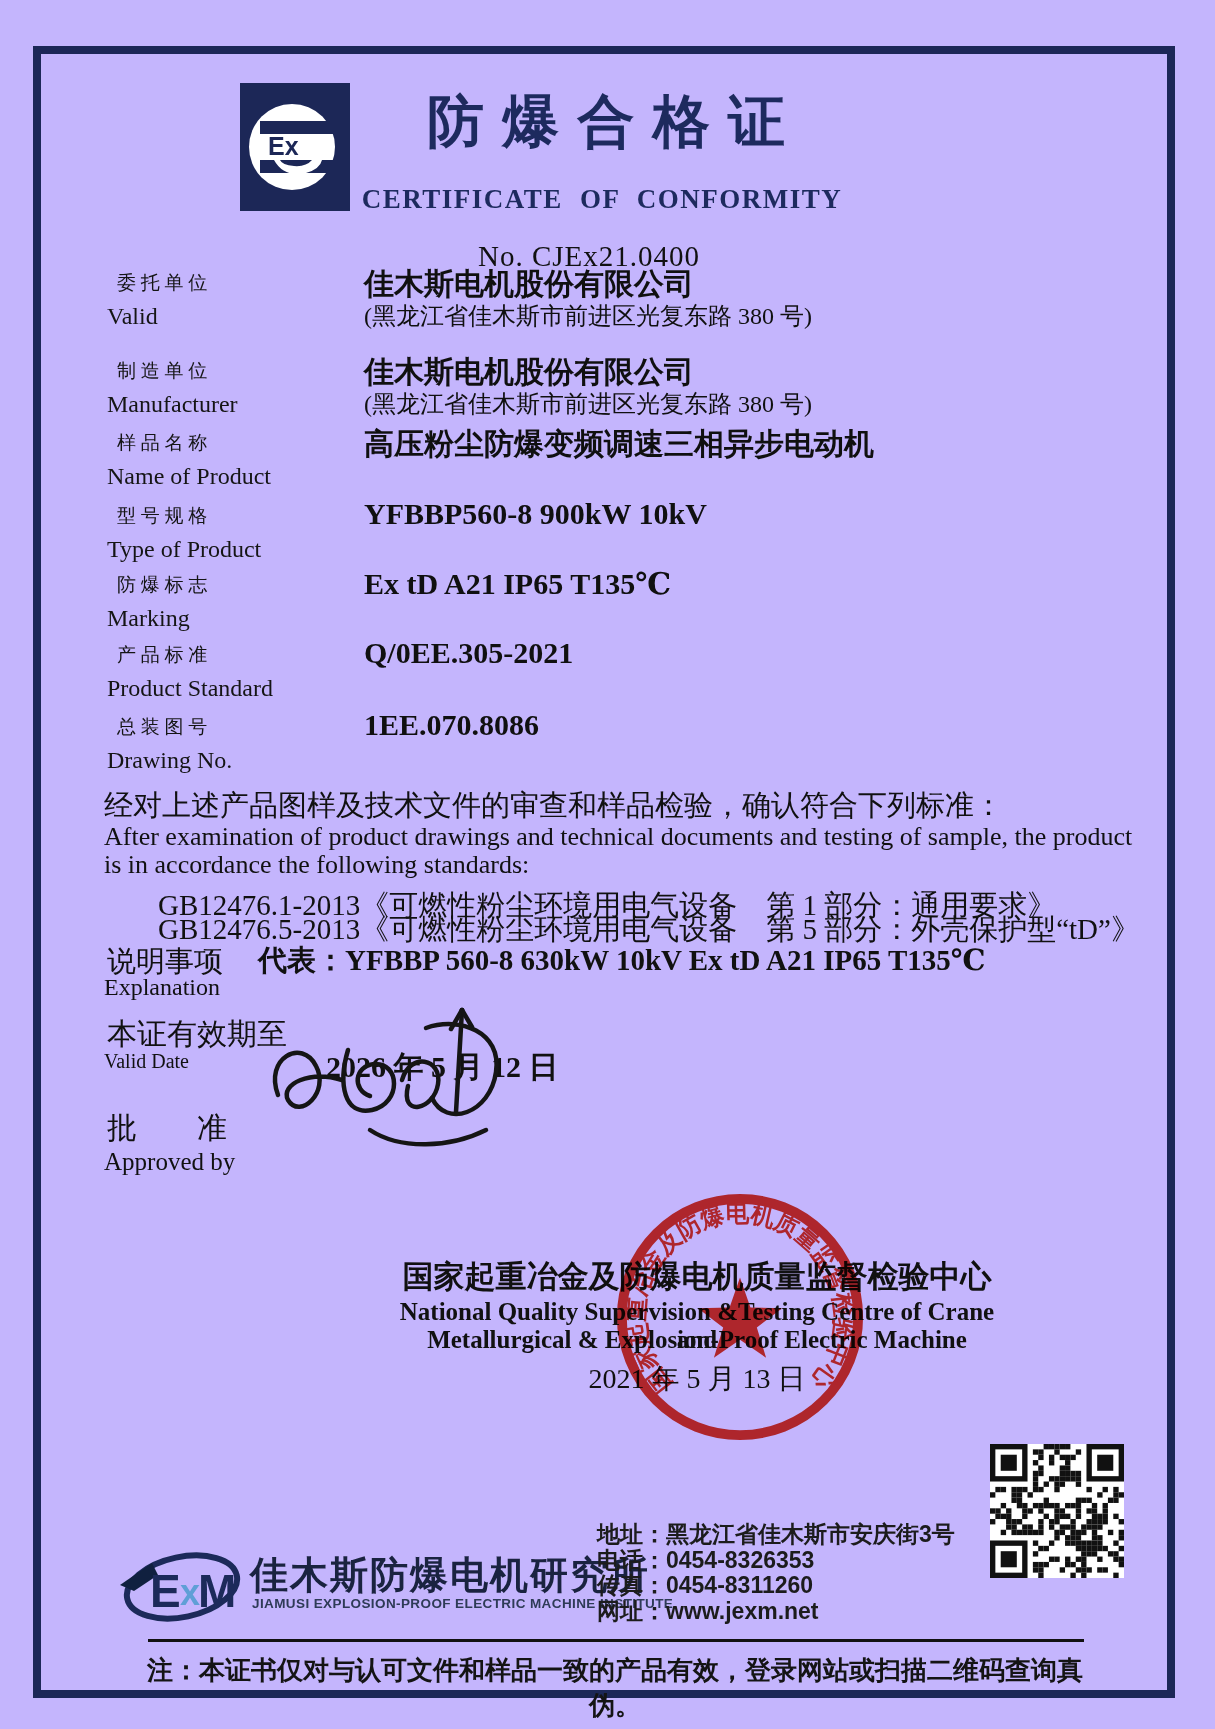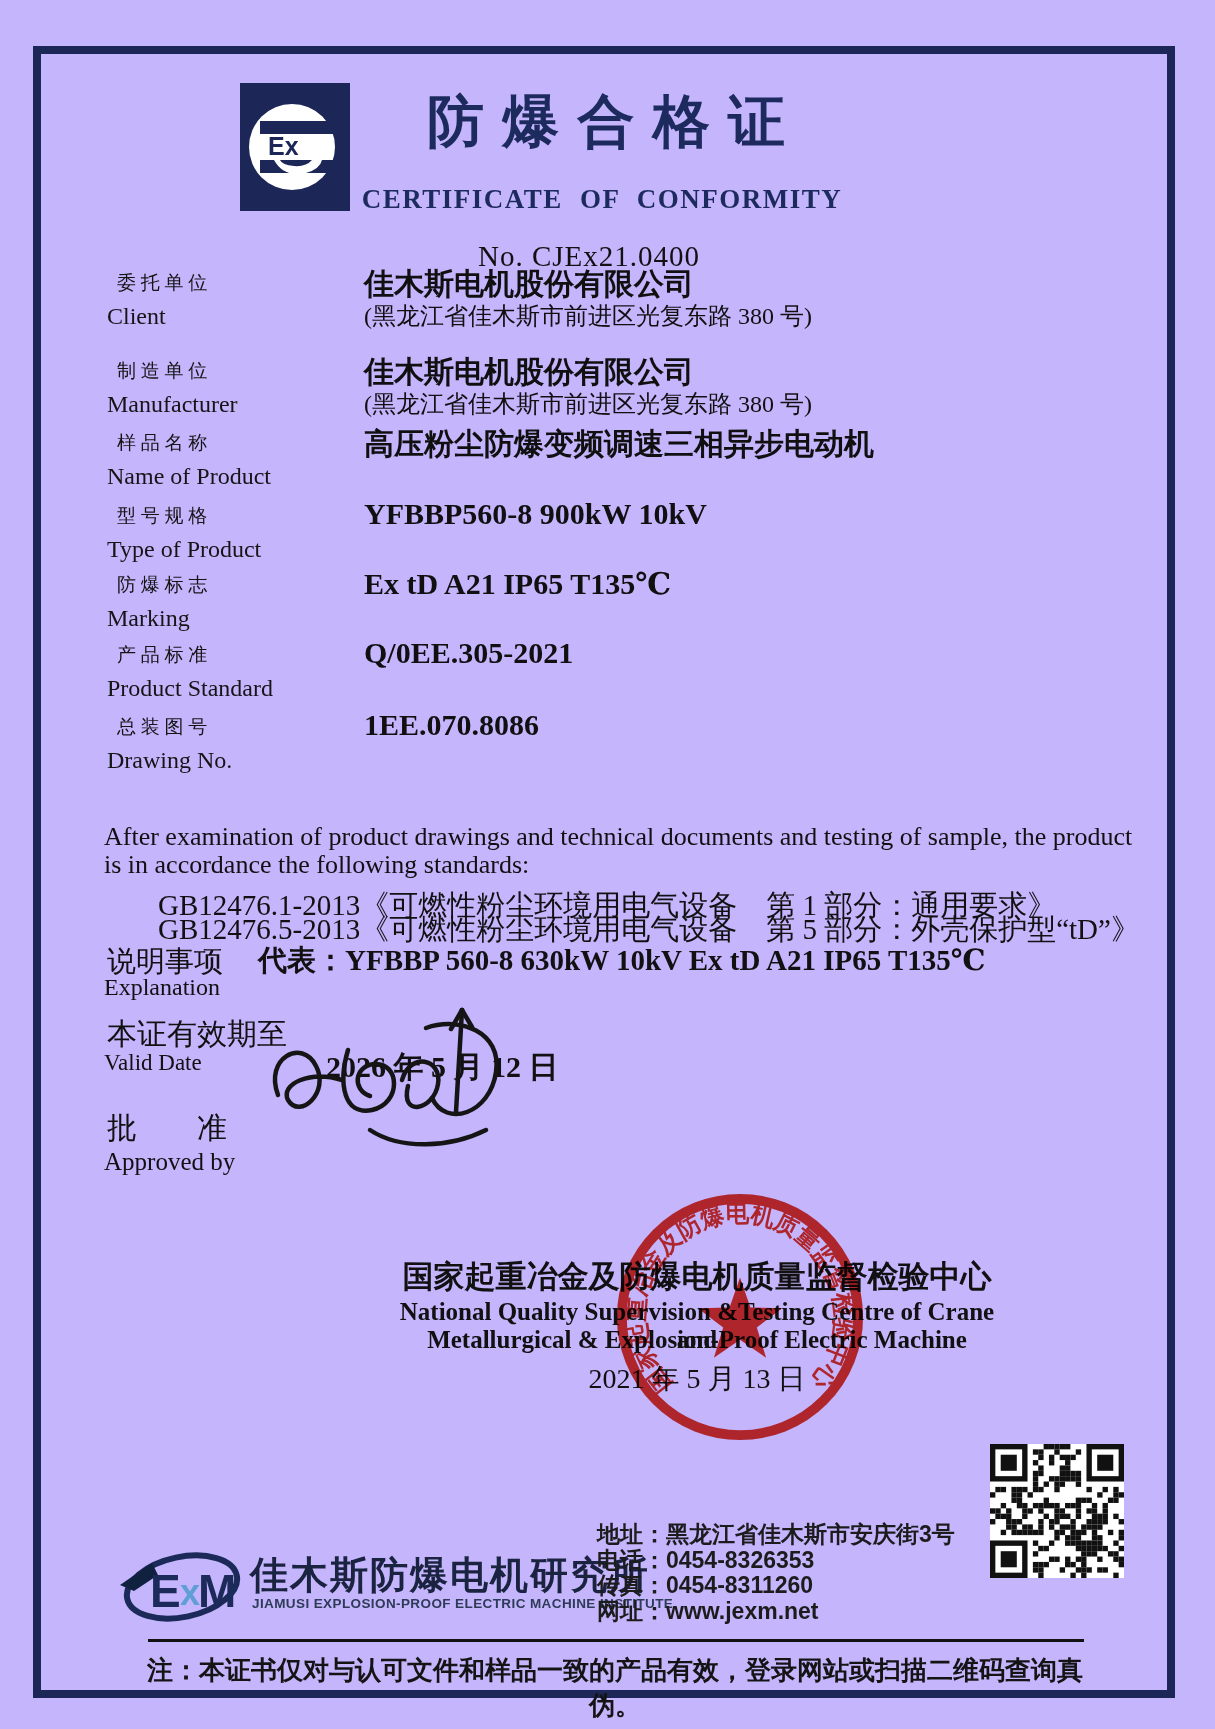--- a/index.html
+++ b/index.html
@@ -25,21 +25,21 @@
   
   .stmt-cn{left:104px;top:786px;font-size:29px;}
   .stmt-en1{left:104px;top:822px;font-size:26px;}
   .stmt-en2{left:104px;top:850px;font-size:26px;}
   .std1{left:158px;top:878px;font-size:29px;margin-top:8px;}
   .std2{left:158px;top:910px;font-size:29px;}
   .expl-lab{left:107px;top:942px;font-size:29px;}
   .expl-val{left:258px;top:941px;font-size:29px;font-weight:bold;}
   .expl-en{left:104px;top:974px;font-size:24px;}
   .valid-lab{left:107px;top:1014px;font-size:30px;}
-  .valid-en{left:104px;top:1050px;font-size:23px;text-align:center;}
+  .valid-en{left:104px;top:1050px;font-size:20px;text-align:center;}
   .valid-val{left:326px;top:1016px;font-size:30px;font-weight:bold;margin-top:31px;}
   .appr-lab{left:107px;top:1108px;font-size:30px;}
   .appr-en{left:104px;top:1148px;font-size:25px;}
   .signature{left:250px;top:980px;width:280px;height:215px;}
   
   .issuer-cn{left:377px;top:1256px;width:640px;text-align:center;font-size:31px;font-weight:600;}
   .issuer-en1{left:377px;top:1298px;width:640px;text-align:center;font-size:25px;font-weight:bold;}
   .issuer-en2{left:377px;top:1326px;width:640px;text-align:center;font-size:25px;font-weight:bold;}
   .issuer-date{left:377px;top:1360px;width:640px;text-align:center;font-size:28px;}
   .stamp{left:612px;top:1189px;width:256px;height:256px;mix-blend-mode:multiply;opacity:.93;}
@@ -68,21 +68,21 @@
     <path d="M34,77 q10,18 32,13 q14,-4 16,-13 l-10,0 q-6,7 -18,6 q-12,-1 -14,-6 Z" fill="#ffffff"></path>
     <text x="28" y="72" font-family="Liberation Sans, DejaVu Sans, sans-serif" font-size="25" font-weight="bold" fill="#1c2757">Ex</text>
   </svg>
 
   <div class="abs title-cn">防 爆 合 格 证</div>
   <div class="abs title-en">CERTIFICATE  OF  CONFORMITY</div>
   <div class="abs cert-no">No.   CJEx21.0400</div>
 
   <div>
     <div class="abs lab-cn" style="top:270px">委 托 单 位</div>
-    <div class="abs lab-en" style="top:303px">Client</div>
+    <div class="abs lab-en" style="top:303px">Valid</div>
     <div class="abs val" style="top:264px">佳木斯电机股份有限公司</div>
     <div class="abs val2" style="top:300px">(黑龙江省佳木斯市前进区光复东路 380 号)</div>
   </div>
   <div>
     <div class="abs lab-cn" style="top:358px">制 造 单 位</div>
     <div class="abs lab-en" style="top:391px">Manufacturer</div>
     <div class="abs val" style="top:352px">佳木斯电机股份有限公司</div>
     <div class="abs val2" style="top:388px">(黑龙江省佳木斯市前进区光复东路 380 号)</div>
   </div>
   <div>
@@ -104,20 +104,21 @@
     <div class="abs lab-cn" style="top:642px">产 品 标 准</div>
     <div class="abs lab-en" style="top:675px">Product Standard</div>
     <div class="abs val" style="top:636px">Q/0EE.305-2021</div>
   </div>
   <div>
     <div class="abs lab-cn" style="top:714px">总 装 图 号</div>
     <div class="abs lab-en" style="top:747px">Drawing No.</div>
     <div class="abs val" style="top:708px">1EE.070.8086</div>
   </div>
 
+  <div class="abs stmt-cn">经对上述产品图样及技术文件的审查和样品检验，确认符合下列标准：</div>
   <div class="abs stmt-en1">After examination of product drawings and technical documents and testing of sample, the product</div>
   <div class="abs stmt-en2">is in accordance the following standards:</div>
   <div class="abs std1">GB12476.1-2013《可燃性粉尘环境用电气设备　第 1 部分：通用要求》</div>
   <div class="abs std2">GB12476.5-2013《可燃性粉尘环境用电气设备　第 5 部分：外壳保护型“tD”》</div>
 
   <div class="abs expl-lab">说明事项</div>
   <div class="abs expl-val">代表：YFBBP 560-8   630kW   10kV      Ex tD A21 IP65 T135℃</div>
   <div class="abs expl-en">Explanation</div>
 
   <div class="abs valid-lab">本证有效期至</div>

